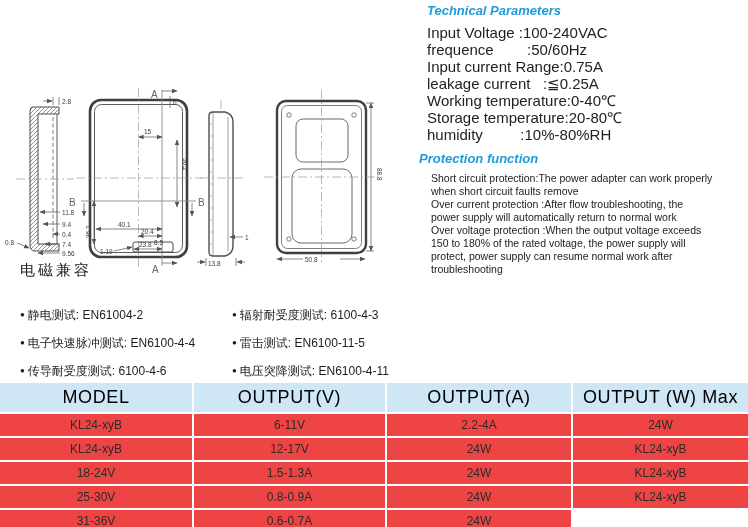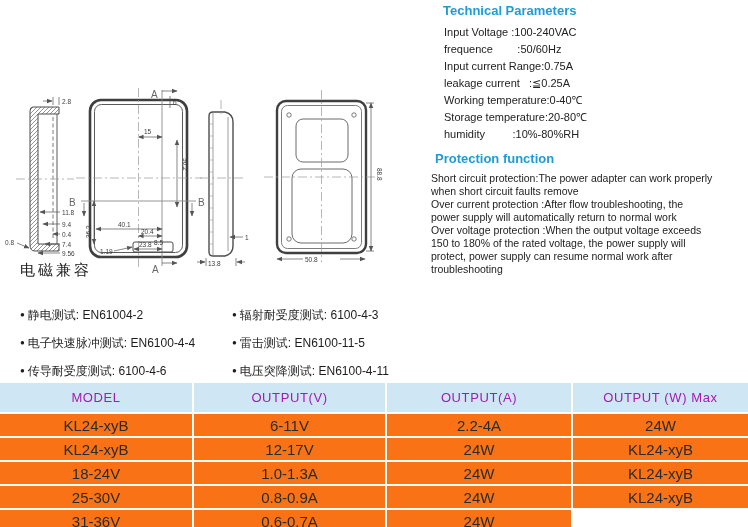--- a/index.html
+++ b/index.html
@@ -9,39 +9,39 @@
     font-family:"Liberation Sans", sans-serif;
   }
   
   .drawings { position:absolute; left:0px; top:40px; }
   .centerline { stroke:#999; stroke-width:0.7; stroke-dasharray:9 3 2 3; fill:none; }
   .dimline   { stroke:#555; stroke-width:0.7; fill:none; }
   .dimtext   { fill:#3c3c3c; font-size:6.5px; }
   .sectxt    { fill:#666; font-size:10px; }
   
   .tech-params { position:absolute; left:427px; top:3px; width:320px; }
-  .section-title { color:#1e9cd8; font-size:13px; font-weight:bold; margin:0 0 6px 16px; }
-  .param-line { font-size:11px; line-height:17px; color:#222; white-space:pre;margin-left:17px; }
+  .section-title { color:#1e9cd8; font-size:13px; font-weight:bold; margin:0 0 6px 0;font-style:italic; }
+  .param-line { font-size:15px; line-height:17px; color:#222; white-space:pre; }
   .protection { position:absolute; left:419px; top:151px; width:322px; }
   .prot-line { font-size:10.5px; line-height:13px; color:#222; white-space:nowrap;margin-left:12px; }
   
   .emc { position:absolute; left:20px; top:261px; width:410px; }
   .emc-title { font-size:15px; font-weight:normal; color:#1c1c1c; letter-spacing:3px; margin:0; }
   .emc-grid { display:grid; grid-template-columns:212px 198px; row-gap:11px; margin-top:27px; }
   .emc-item { font-size:12px; color:#1c1c1c; white-space:nowrap; }
   .emc-bullet { font-size:8px; vertical-align:2px; margin-right:3px; color:#1c1c1c; }
   
   .spec-table {
     position:absolute; left:0; top:383px; width:748px;
     display:grid; grid-template-columns:192px 191px 184px 175px;
     gap:2px; background:#ffffff;
   }
   .cell { display:flex; align-items:center; justify-content:center; }
-  .header-cell { background:#cfe6f4; height:29px; font-size:13px; color:#a21caf; letter-spacing:0.6px; }
-  .data-cell { background:#f97316; height:22px; font-size:15px; color:#2b2b2b; }
+  .header-cell { background:#cfe6f4; height:29px; font-size:18px; color:#000000; letter-spacing:0.6px; }
+  .data-cell { background:#ef4444; height:22px; font-size:12px; color:#2b2b2b; }
 </style>
 </head>
 <body>
 
 <div class="page">
 
   <svg class="drawings" width="420" height="252" viewBox="0 0 420 252">
     <defs>
       <pattern id="hatch" width="4" height="4" patternUnits="userSpaceOnUse">
         <path d="M0,4 L4,0" stroke="#7a7a7a" stroke-width="0.8"></path>
@@ -203,21 +203,21 @@
     <div class="cell data-cell">6-11V</div>
     <div class="cell data-cell">2.2-4A</div>
     <div class="cell data-cell">24W</div>
 
     <div class="cell data-cell">KL24-xyB</div>
     <div class="cell data-cell">12-17V</div>
     <div class="cell data-cell">24W</div>
 
     <div class="cell data-cell">KL24-xyB</div>
     <div class="cell data-cell">18-24V</div>
-    <div class="cell data-cell">1.0-1.3A</div>
+    <div class="cell data-cell">1.5-1.3A</div>
     <div class="cell data-cell">24W</div>
 
     <div class="cell data-cell">KL24-xyB</div>
     <div class="cell data-cell">25-30V</div>
     <div class="cell data-cell">0.8-0.9A</div>
     <div class="cell data-cell">24W</div>
 
     <div class="cell data-cell">KL24-xyB</div>
     <div class="cell data-cell">31-36V</div>
     <div class="cell data-cell">0.6-0.7A</div>

